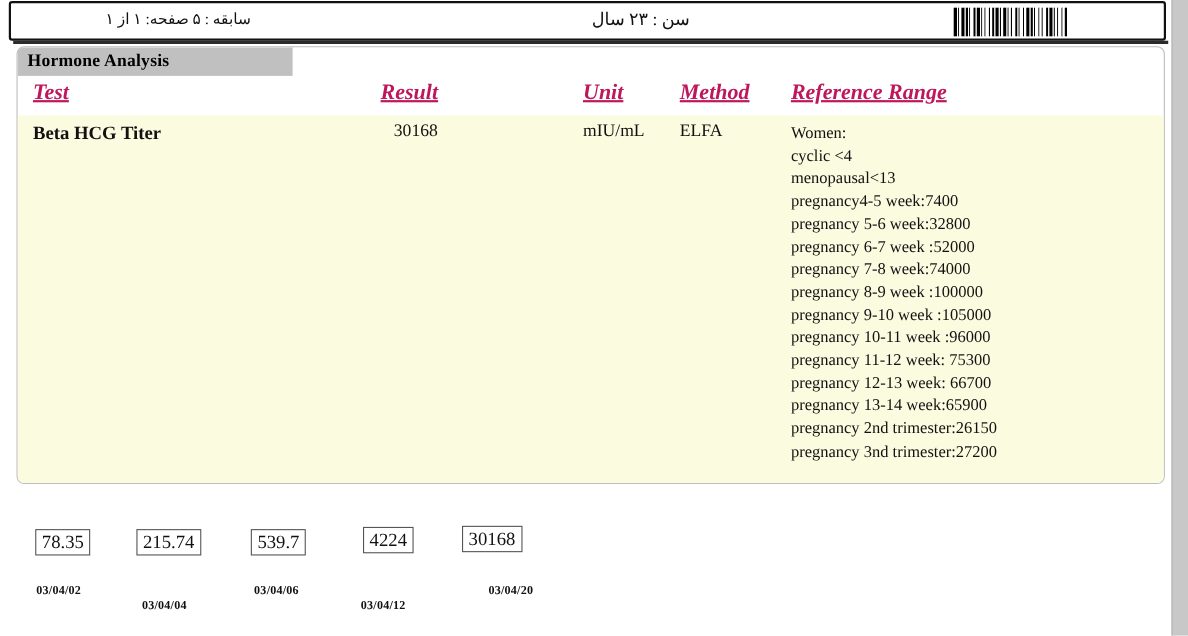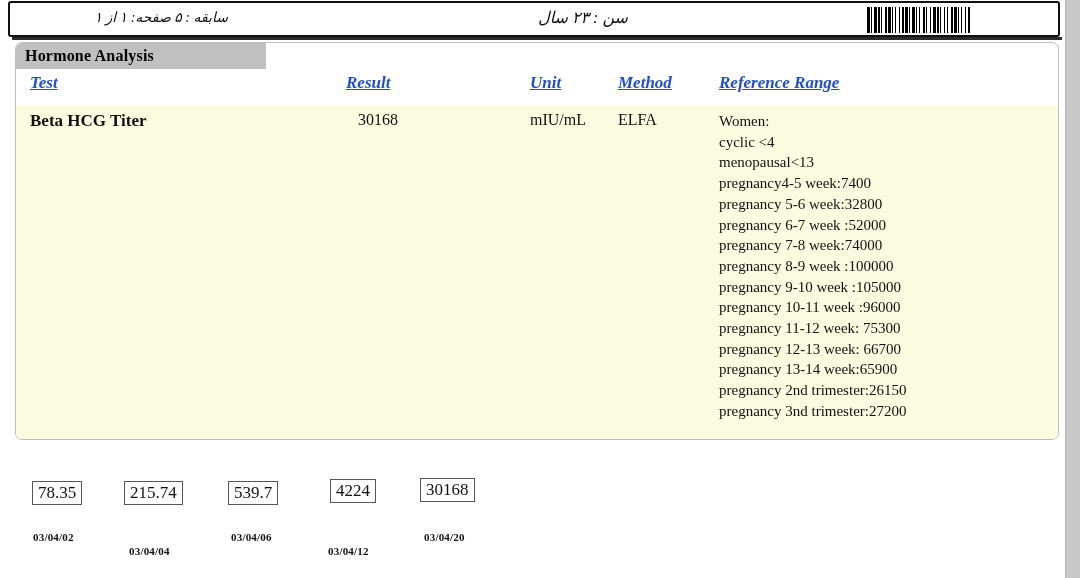--- a/index.html
+++ b/index.html
@@ -33,21 +33,20 @@
   
   .header-bar {
     position: absolute;
     left: 8px;
     top: 1px;
     width: 1052px;
     height: 36px;
     border: 2px solid #111111;
     border-radius: 3px;
     background: #ffffff;
-    font-style: italic;
   }
   .header-shadow {
     position: absolute;
     left: 12px;
     top: 37px;
     width: 1050px;
     height: 3px;
     background: #2b2b2b;
   }
 
@@ -118,24 +117,24 @@
   .col-headers {
     position: absolute;
     left: 0;
     top: 30px;
     width: 100%;
     height: 30px;
   }
   .col-headers .ch {
     position: absolute;
     top: 0;
-    font-size: 17px;
+    font-size: 20px;
     font-style: italic;
     font-weight: bold;
-    color: #1d4ed8;
+    color: #be185d;
     text-decoration: underline;
     white-space: nowrap;
     text-align: center;
   }
 
   .row-body {
     position: absolute;
     left: 0;
     top: 62px;
     width: 100%;
@@ -311,17 +310,17 @@
 
   <div class="vbox" style="left: 32px; top: 37px;">78.35</div>
       <div class="dlabel" style="left: 33px; top: 87px;">03/04/02</div>
       <div class="vbox" style="left: 124px; top: 37px;">215.74</div>
       <div class="dlabel" style="left: 129px; top: 101px;">03/04/04</div>
       <div class="vbox" style="left: 228px; top: 37px;">539.7</div>
       <div class="dlabel" style="left: 231px; top: 87px;">03/04/06</div>
       <div class="vbox" style="left: 330px; top: 35px;">4224</div>
       <div class="dlabel" style="left: 328px; top: 101px;">03/04/12</div>
       <div class="vbox" style="left: 420px; top: 34px;">30168</div>
-      <div class="dlabel" style="left: 424px; top: 87px;">03/04/20</div>
+      <div class="dlabel" style="left: 444px; top: 87px;">03/04/20</div>
     </div>
 
   <div class="scroll-track"></div>
 </div>
 
 </body></html>

